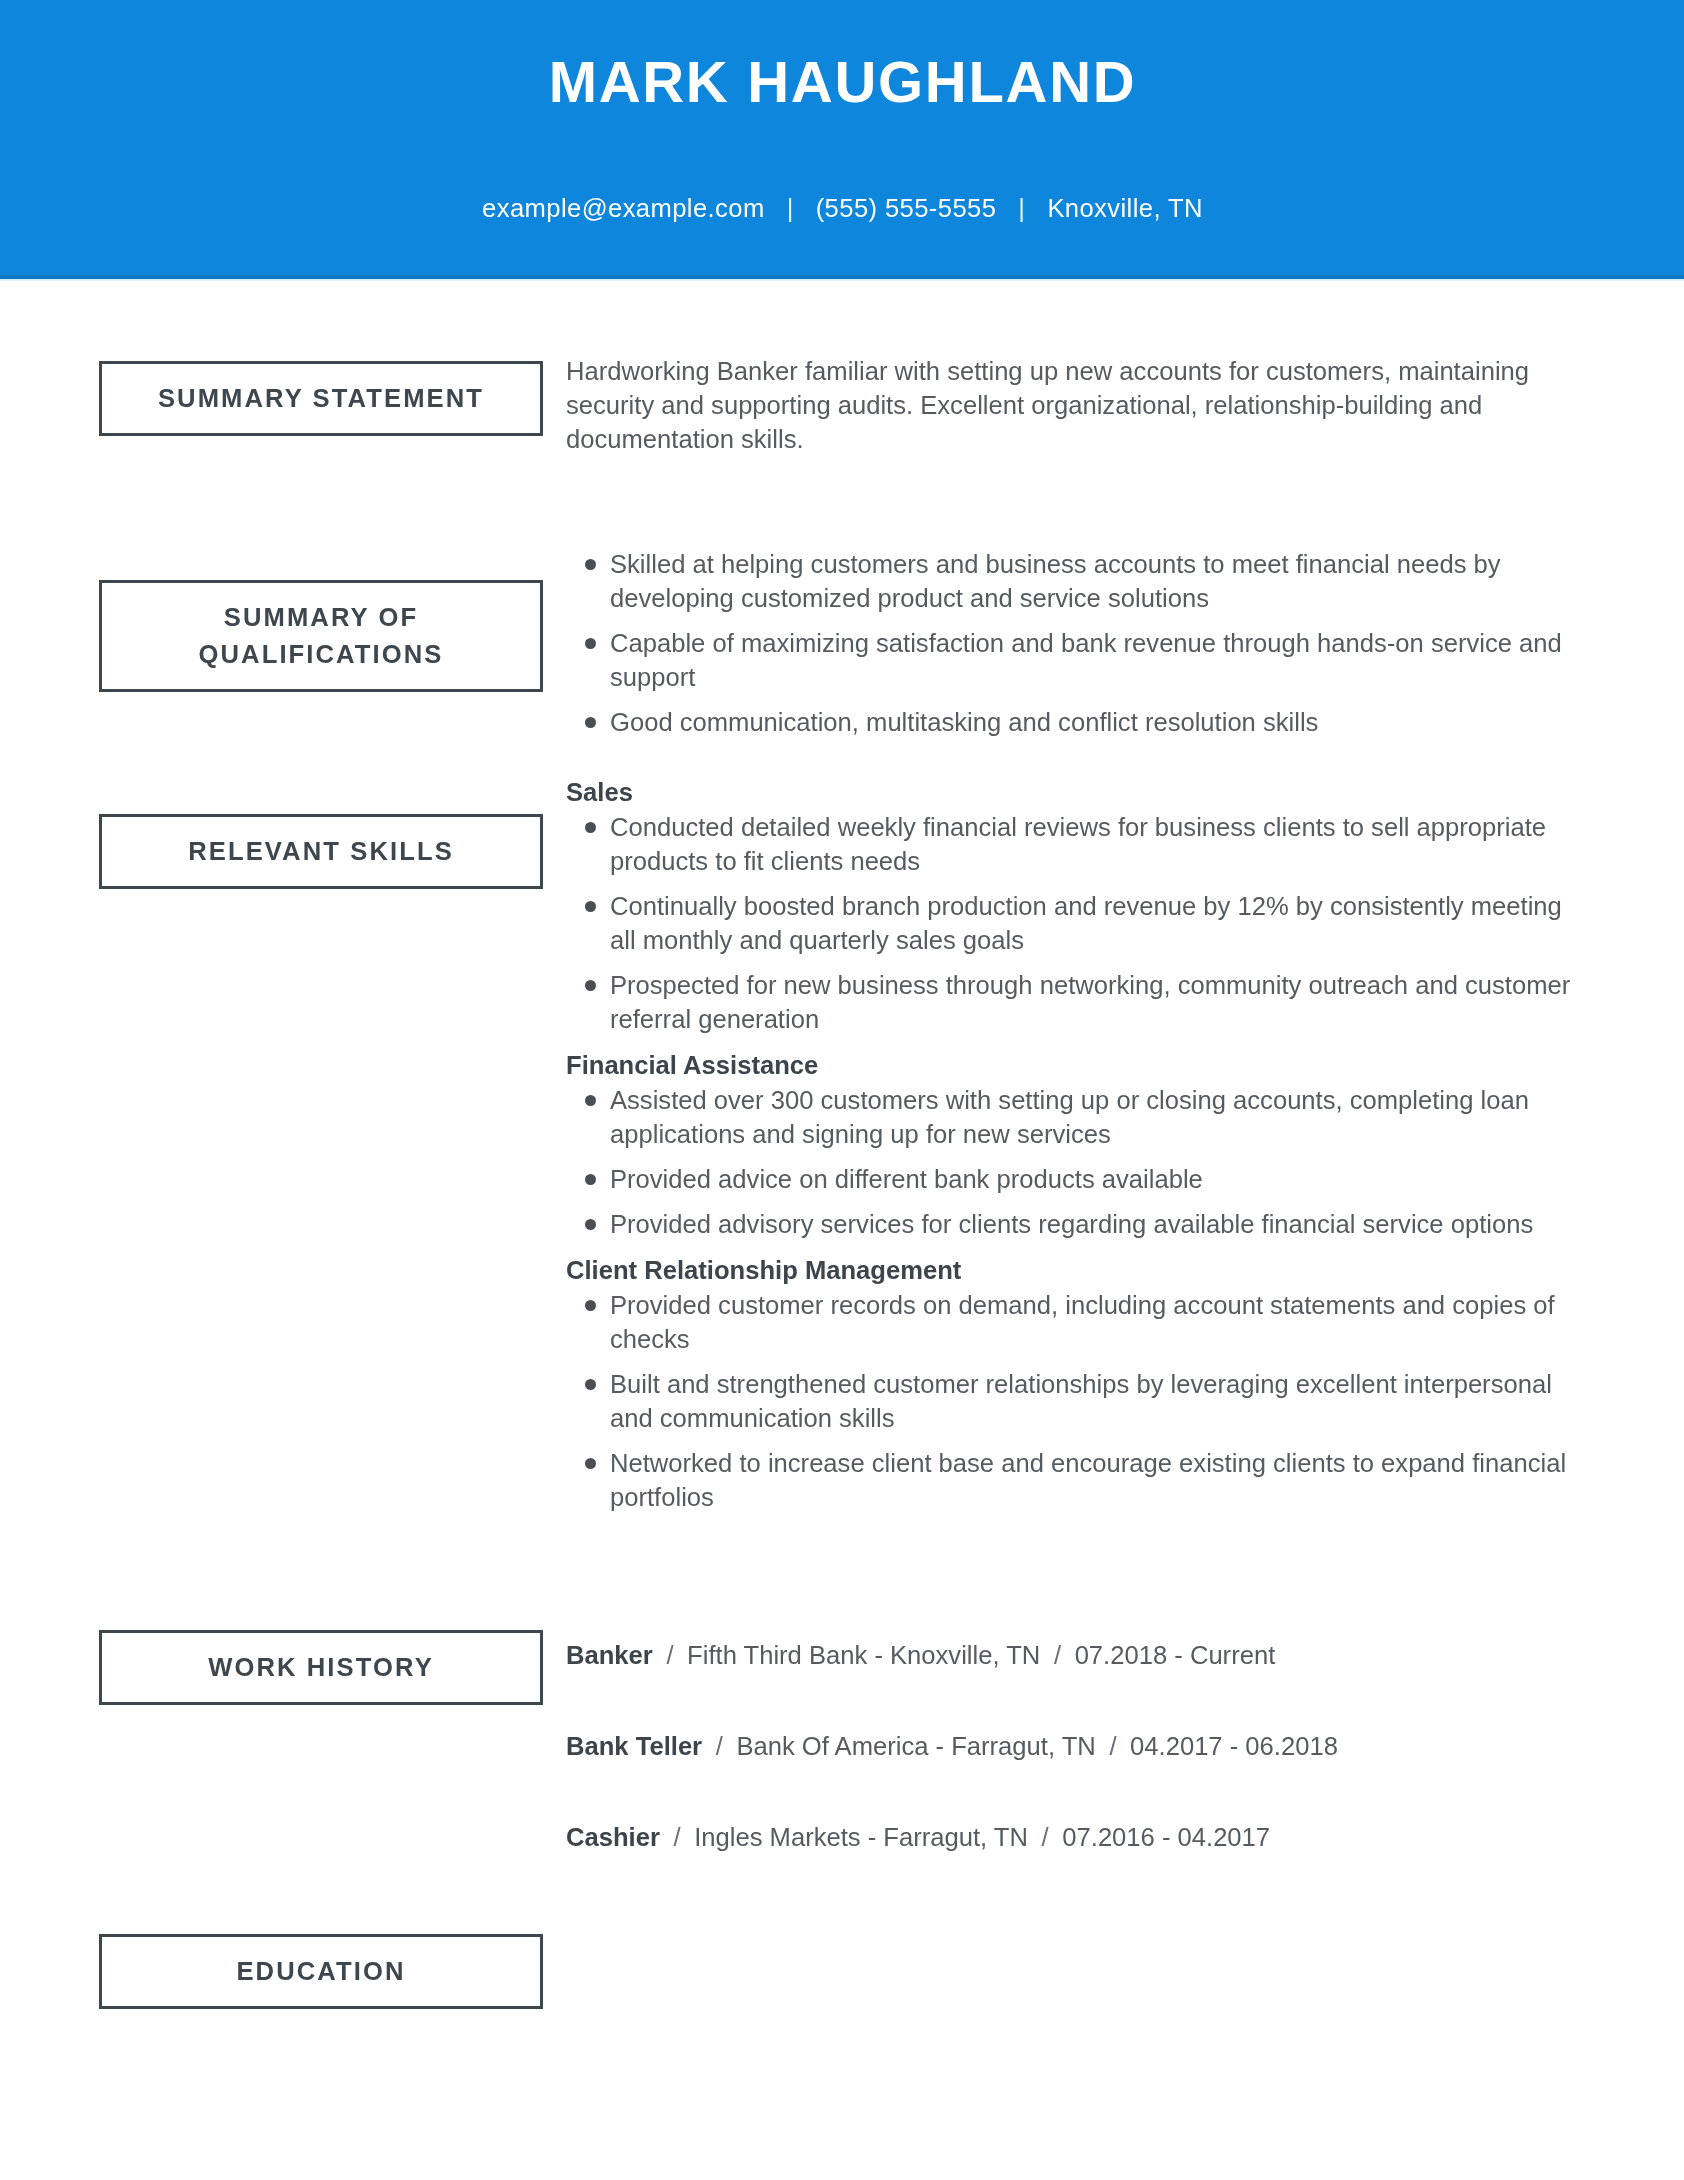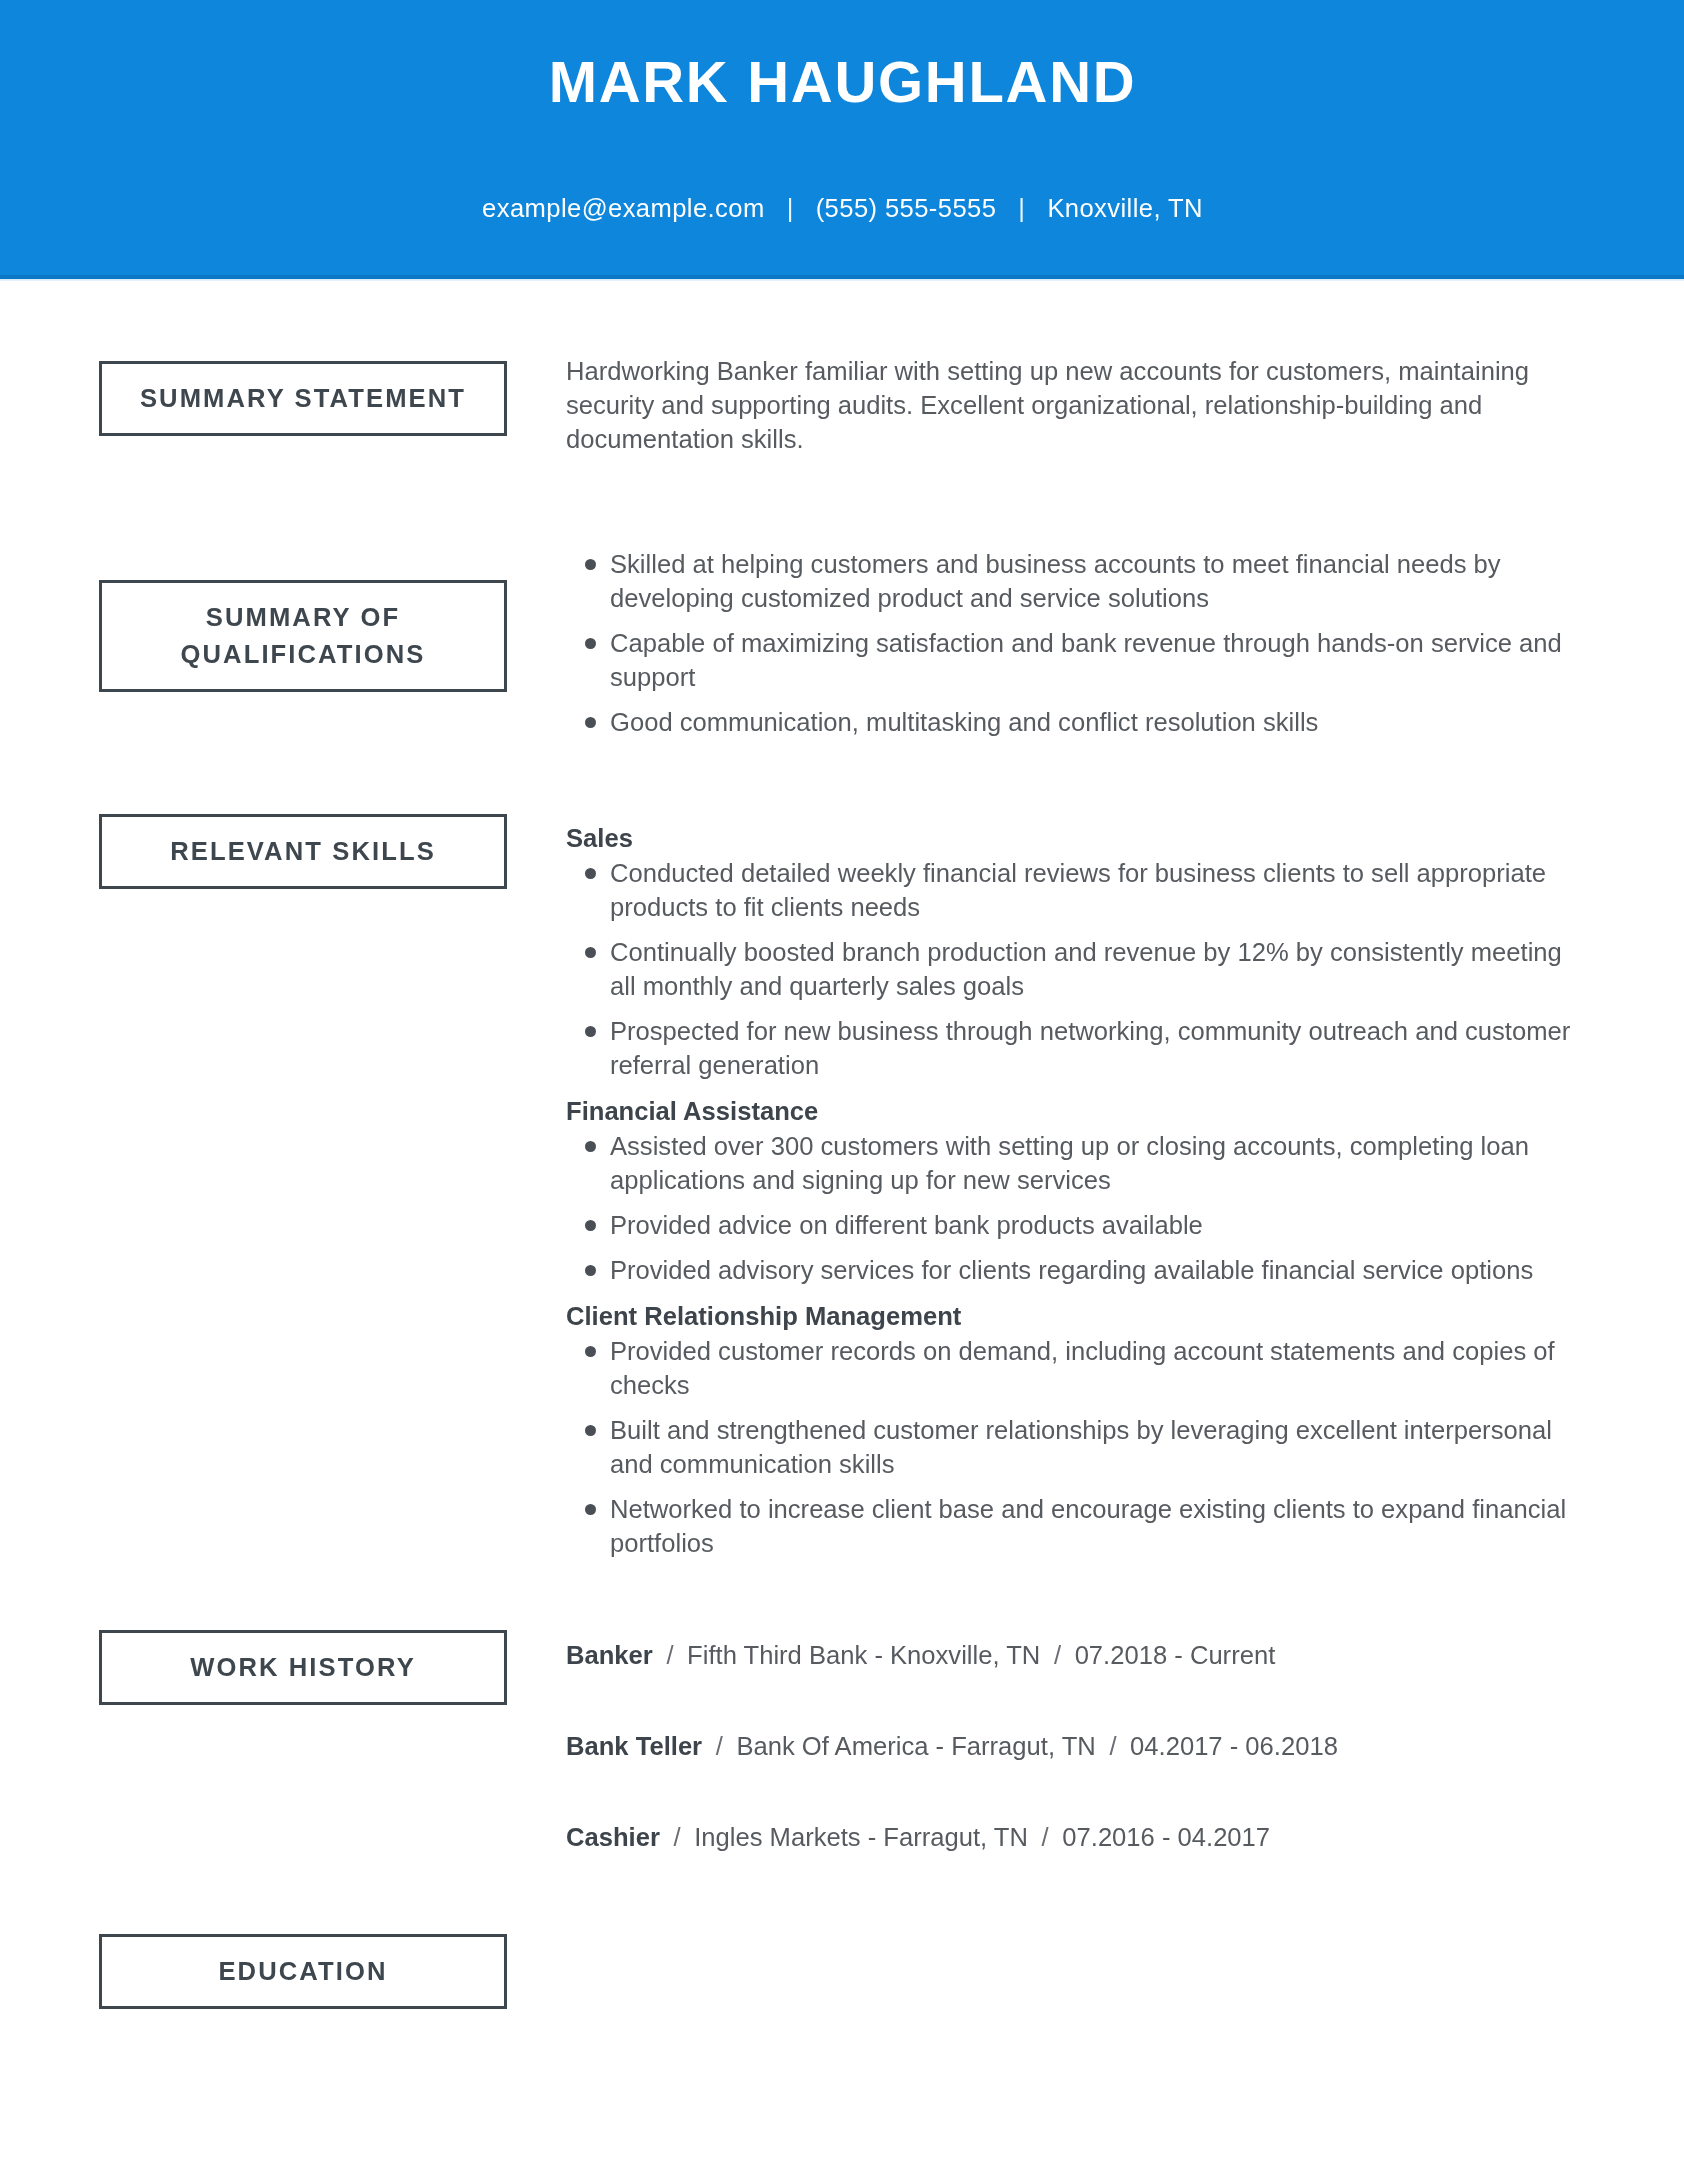--- a/index.html
+++ b/index.html
@@ -40,21 +40,21 @@
     display: inline-block;
     padding: 0 22px;
     color: #e9f4fc;
     font-weight: 300;
   }
 
   
   .label-box {
     position: absolute;
     left: 99px;
-    width: 408px;
+    width: 444px;
     border: 3.4px solid #3e464e;
     background: #ffffff;
     display: flex;
     align-items: center;
     justify-content: center;
     text-align: center;
     color: #3e464e;
     font-size: 25.6px;
     font-weight: 700;
     letter-spacing: 2.1px;
@@ -83,21 +83,21 @@
     content: "";
     position: absolute;
     left: 19px; top: 12px;
     width: 11px; height: 11px;
     border-radius: 50%;
     background: #4a4f55;
   }
 
   .qualifications-list { top: 547px; }
 
-  .skills-block { top: 820px; }
+  .skills-block { top: 774px; }
   .skill-group-title {
     font-weight: 700;
     color: #3d444b;
     line-height: 36px;
   }
   .skills-block ul.bullets { margin-bottom: 1.7px; }
 
   .work-block { top: 1637px; }
   .job-row { margin-bottom: 55px; line-height: 36px; white-space: nowrap; }
   .job-title { font-weight: 700; color: #3d444b; }

